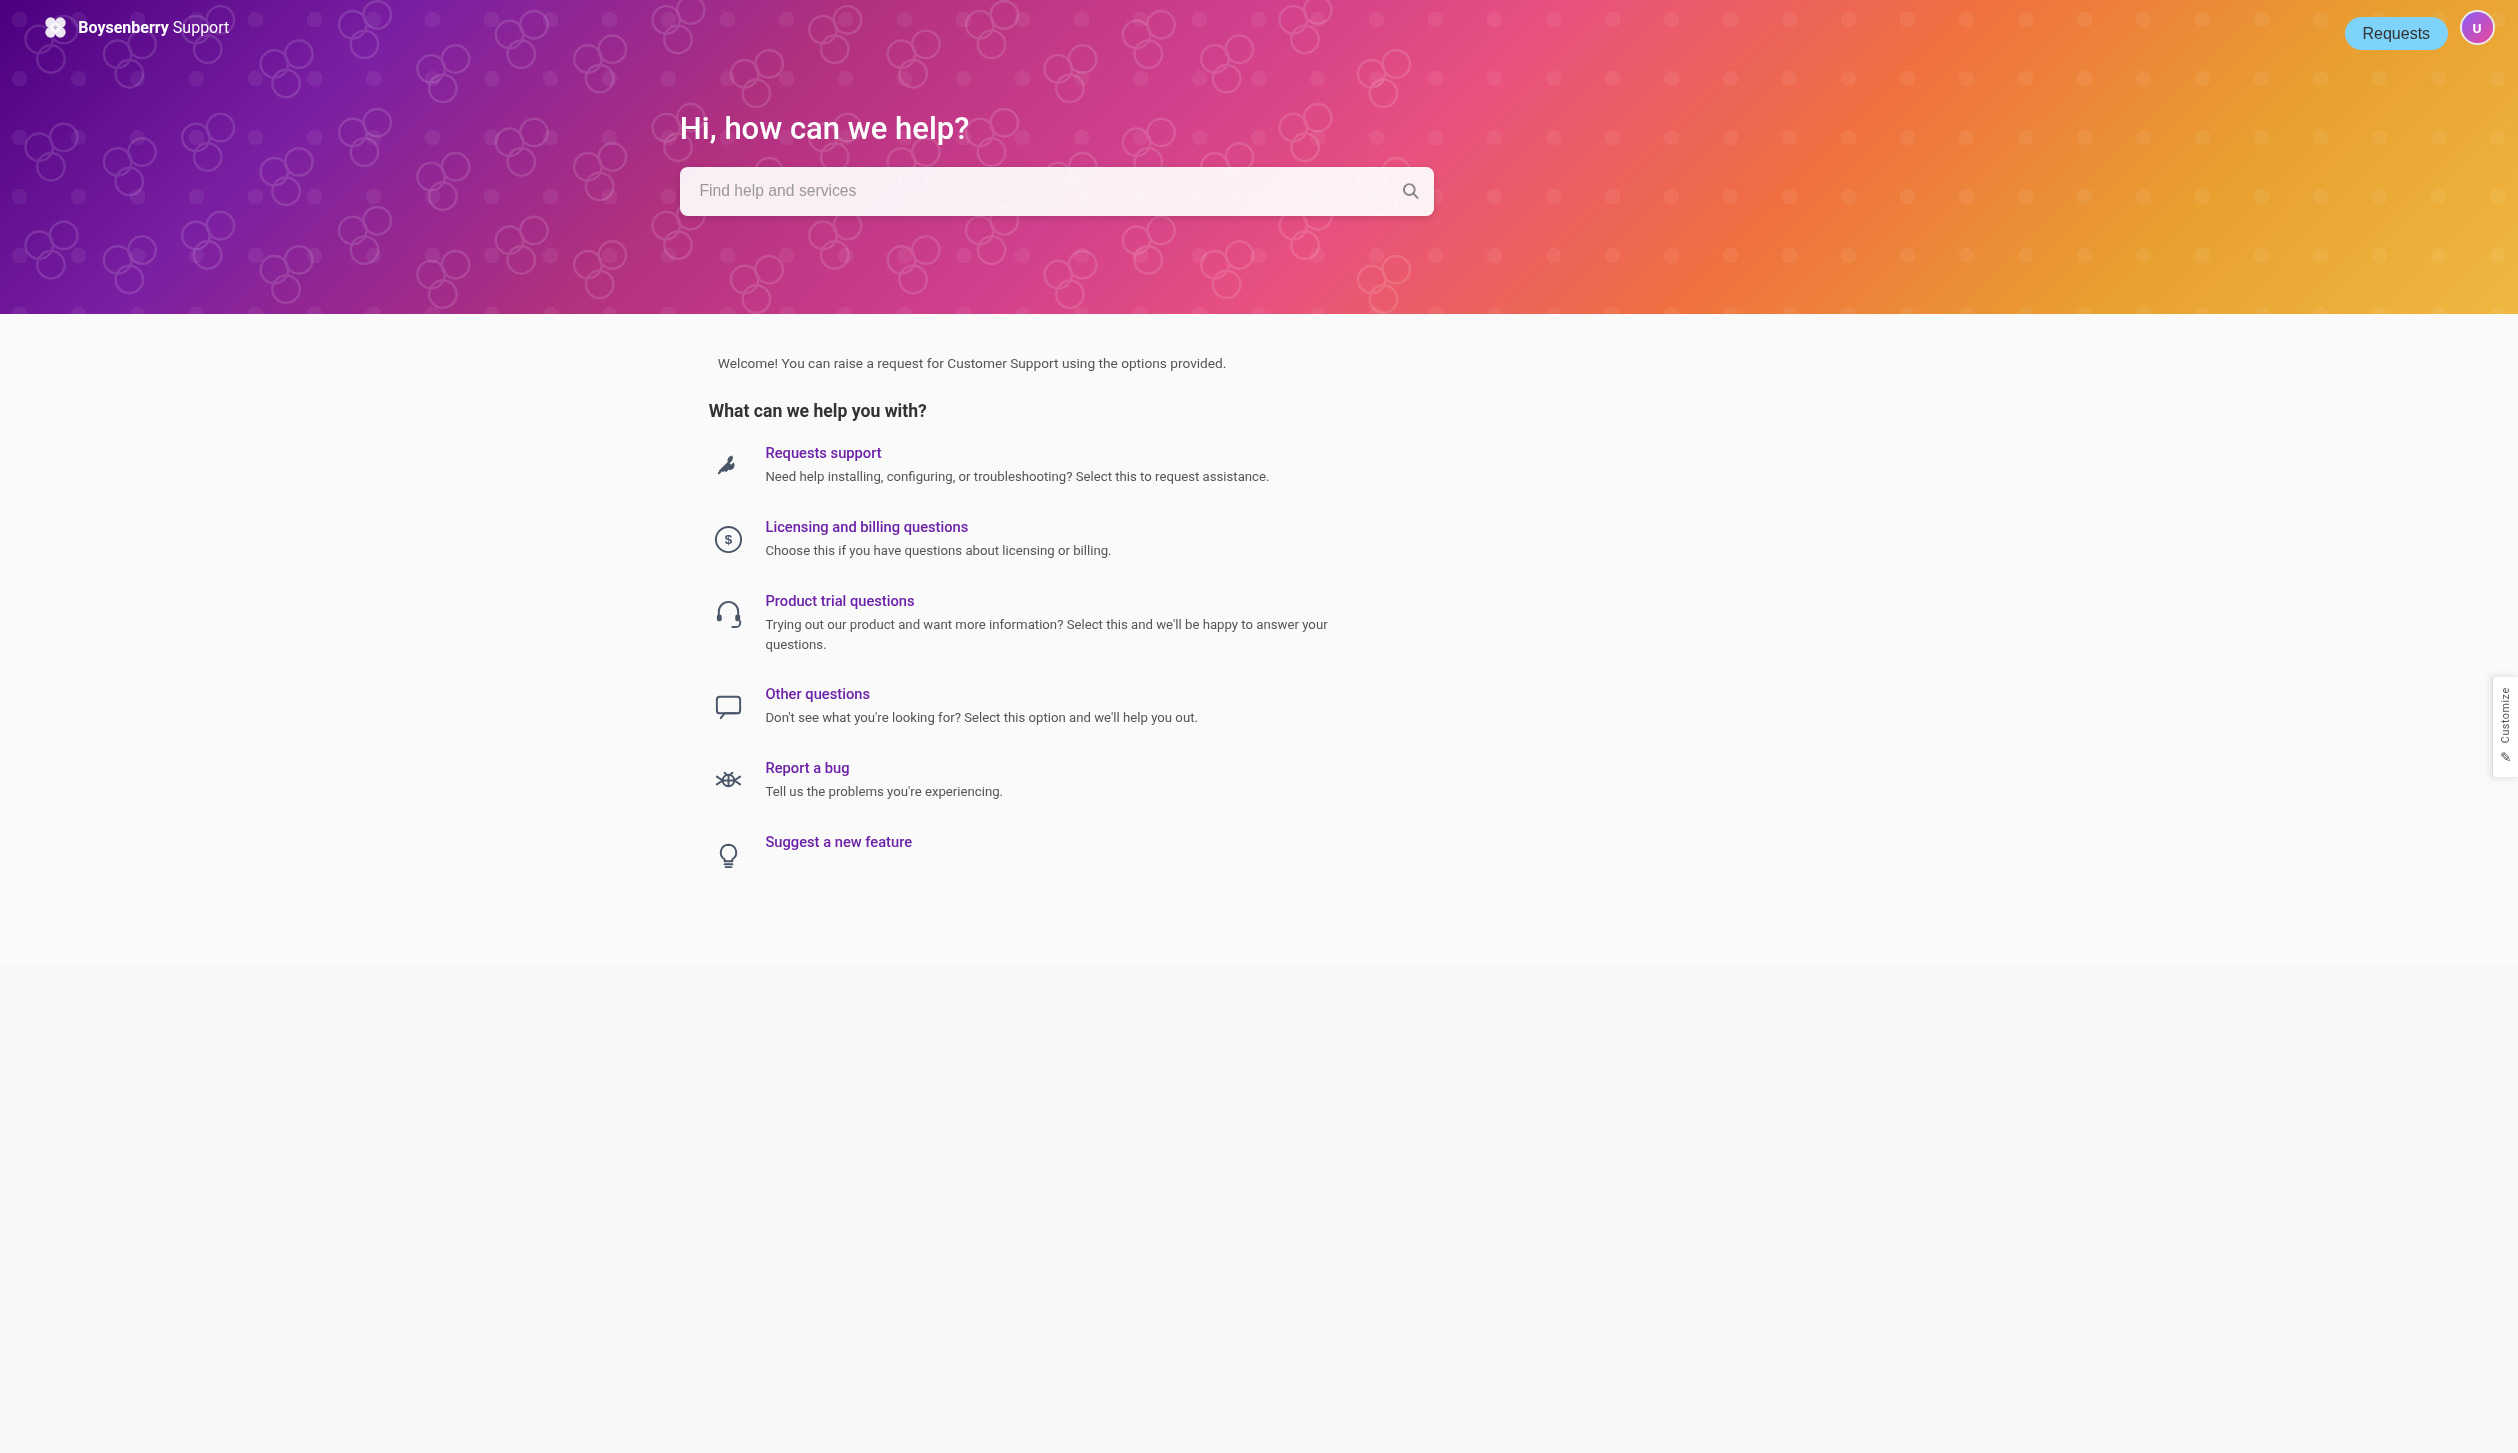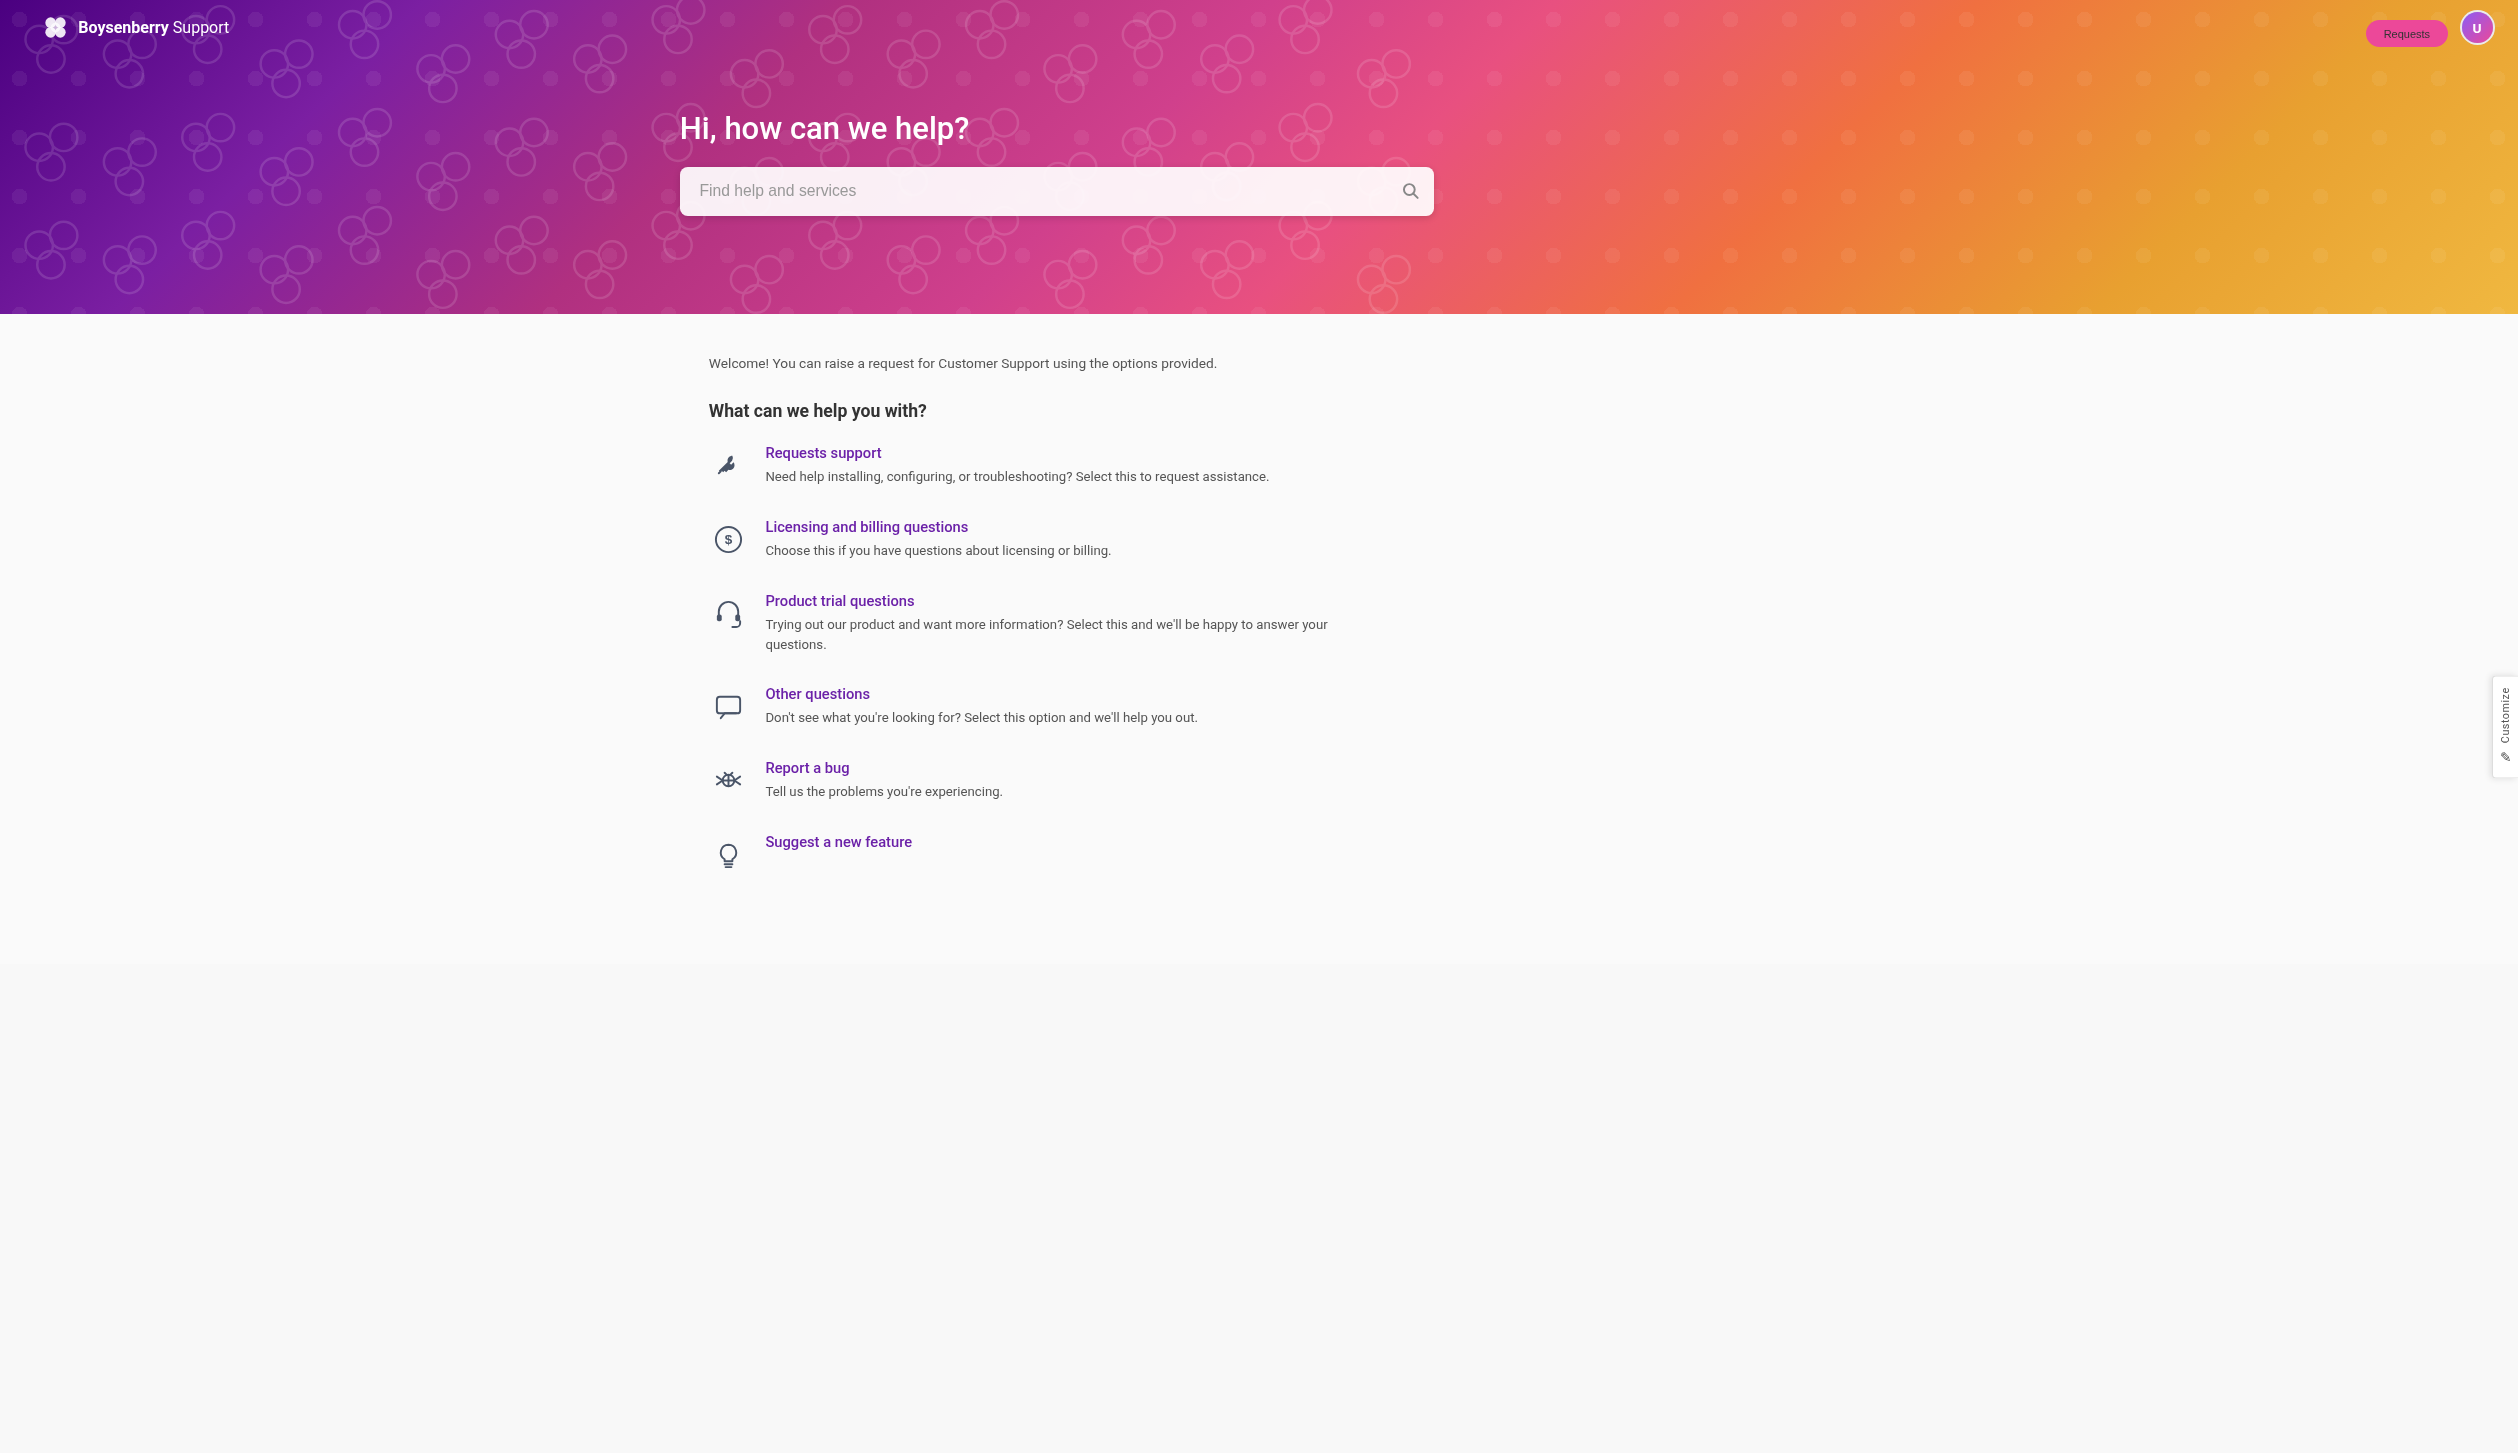--- a/index.html
+++ b/index.html
@@ -27,25 +27,25 @@
     .logo-icon {
       width: 31px;
       height: 31px;
     }
     .header-right {
       display: flex;
       align-items: center;
       gap: 11.8px;
     }
     .requests-btn {
-      background: #ec4899;
+      background: #7dd3fc;
       border: none;
       border-radius: 19.6px;
       padding: 7.8px 17.6px;
-      font-size: 11px;
+      font-size: 16px;
       font-weight: 500;
       color: #333;
       cursor: pointer;
       margin-top: 12px;
     }
     .avatar {
       width: 35px;
       height: 35px;
       border-radius: 50%;
       overflow: hidden;
@@ -176,20 +176,21 @@
       max-width: 686px;
       margin: 0 auto;
       padding: 0 29px;
       margin-left: 27%;
     }
     .welcome-text {
       font-size: 13.7px;
       color: #555;
       margin-bottom: 27.4px;
       line-height: 1.5;
+      margin-left: 9px;
     }
     .section-title {
       font-size: 17.6px;
       font-weight: 700;
       color: #333;
       margin-bottom: 23.5px;
     }
 
     
     .support-item {

